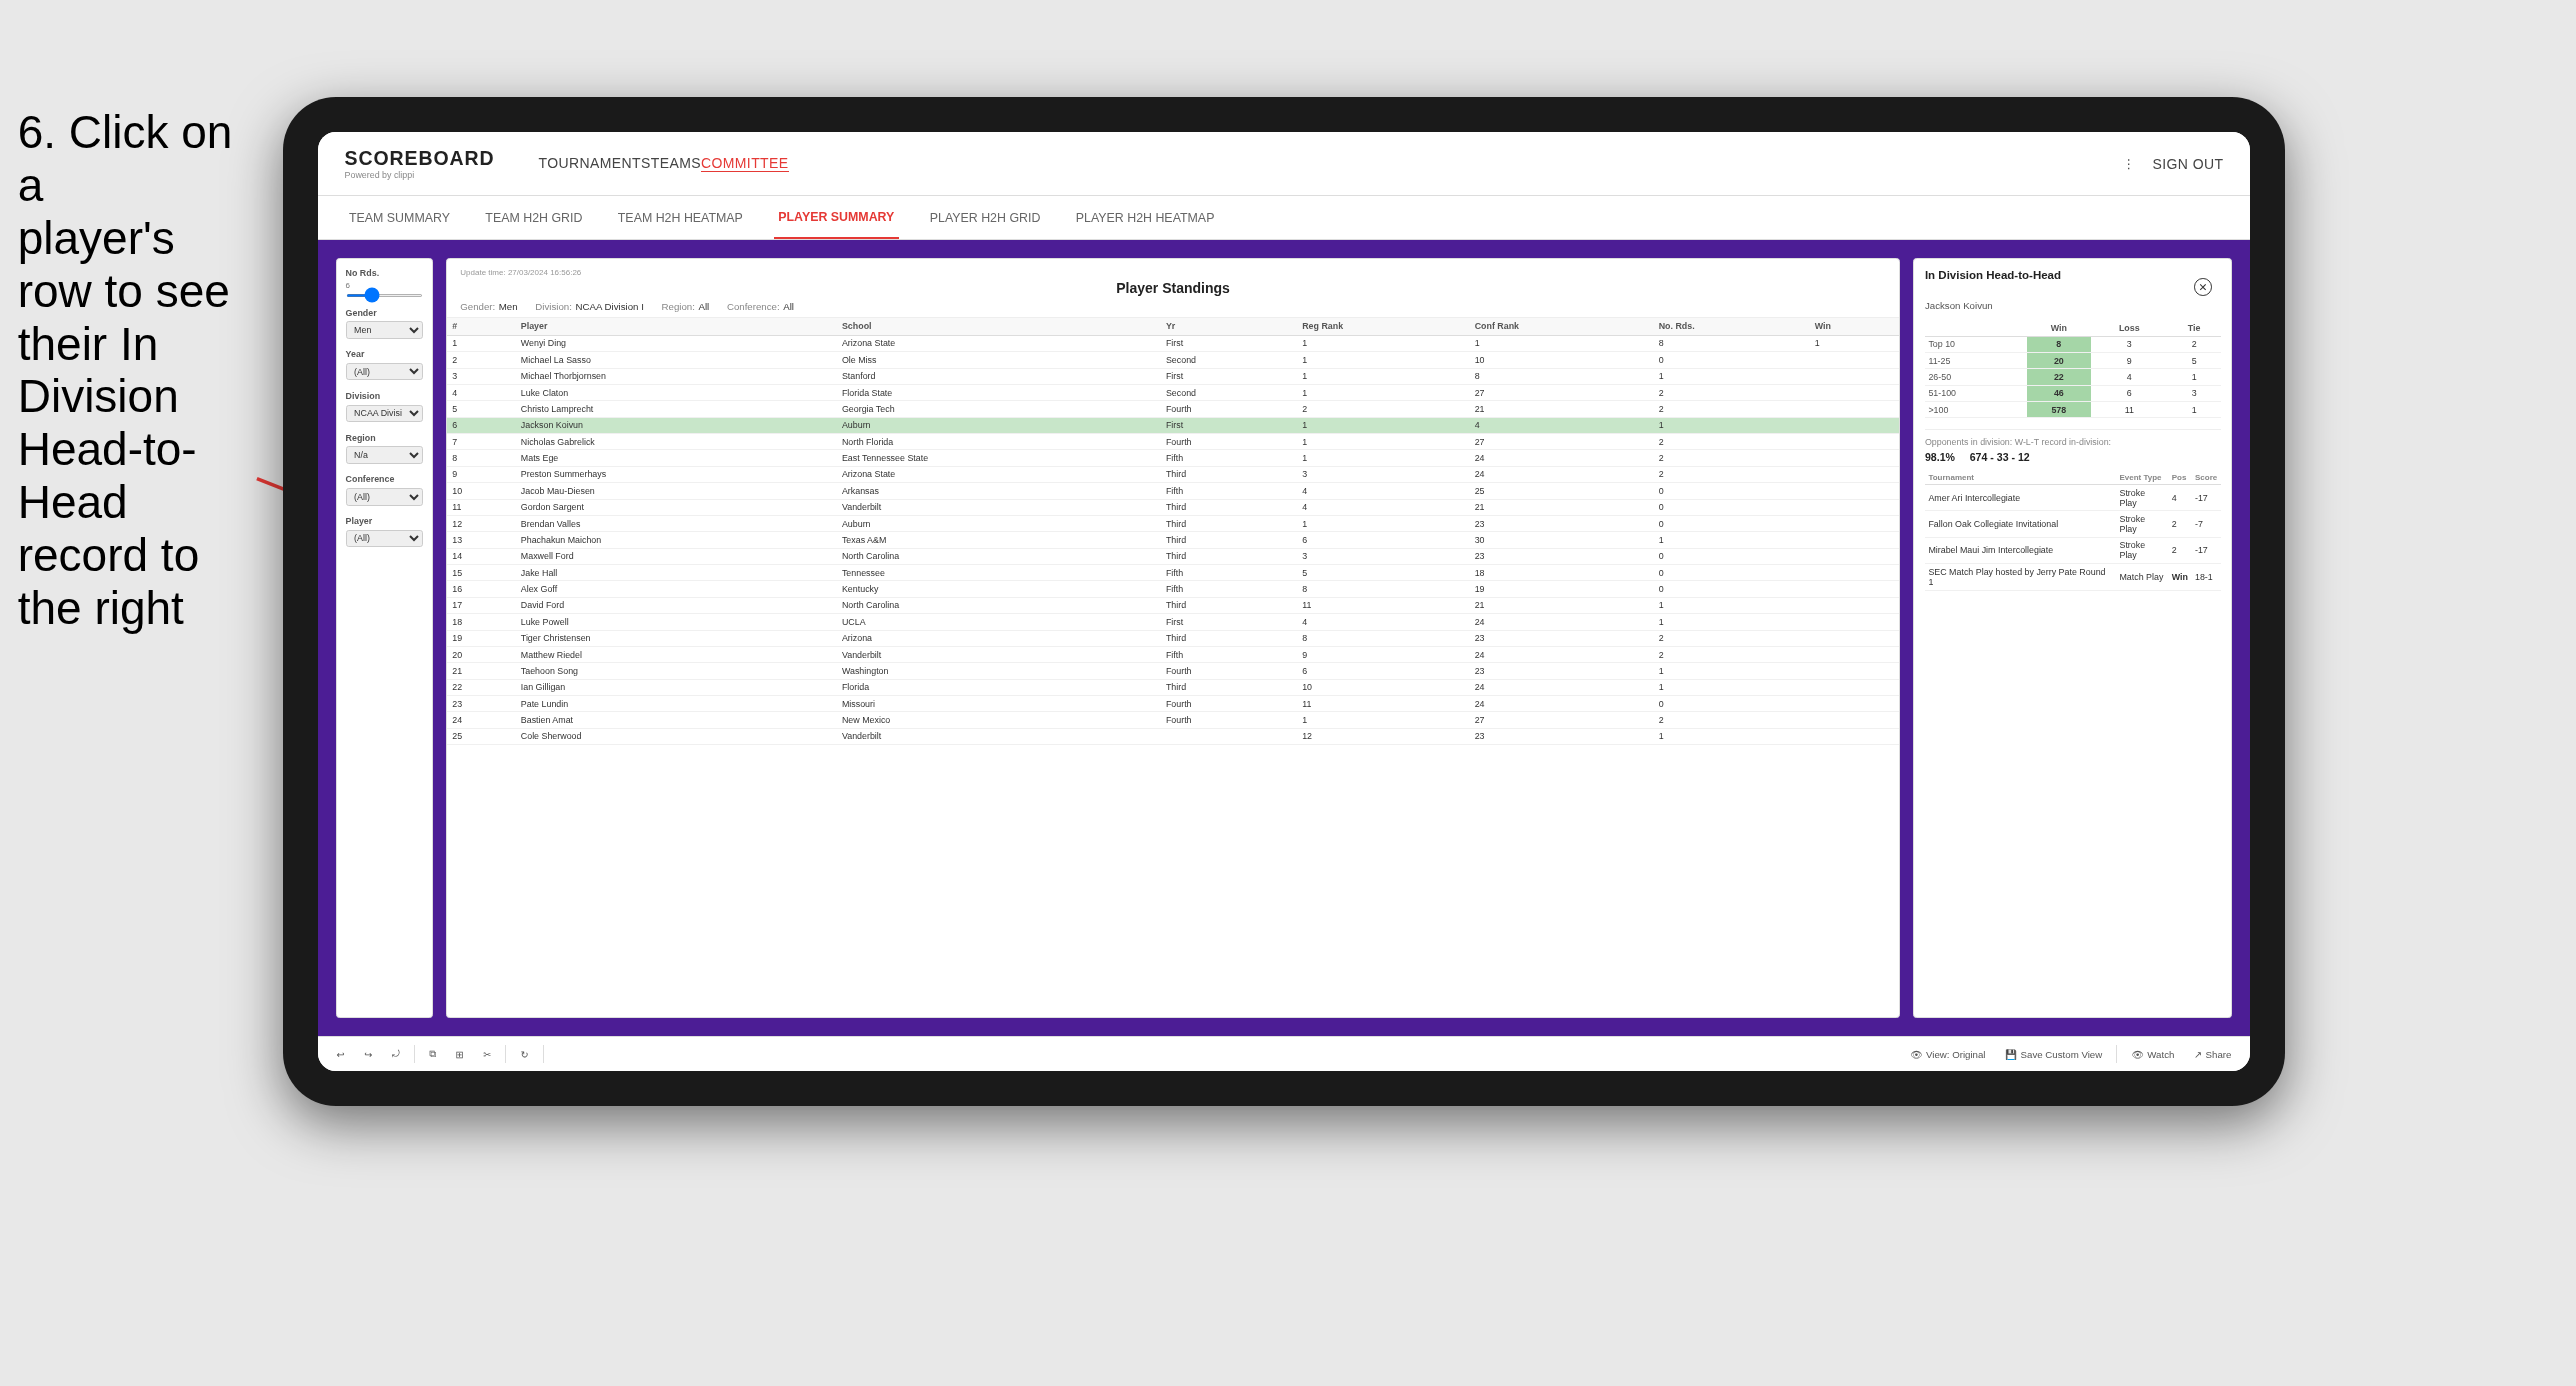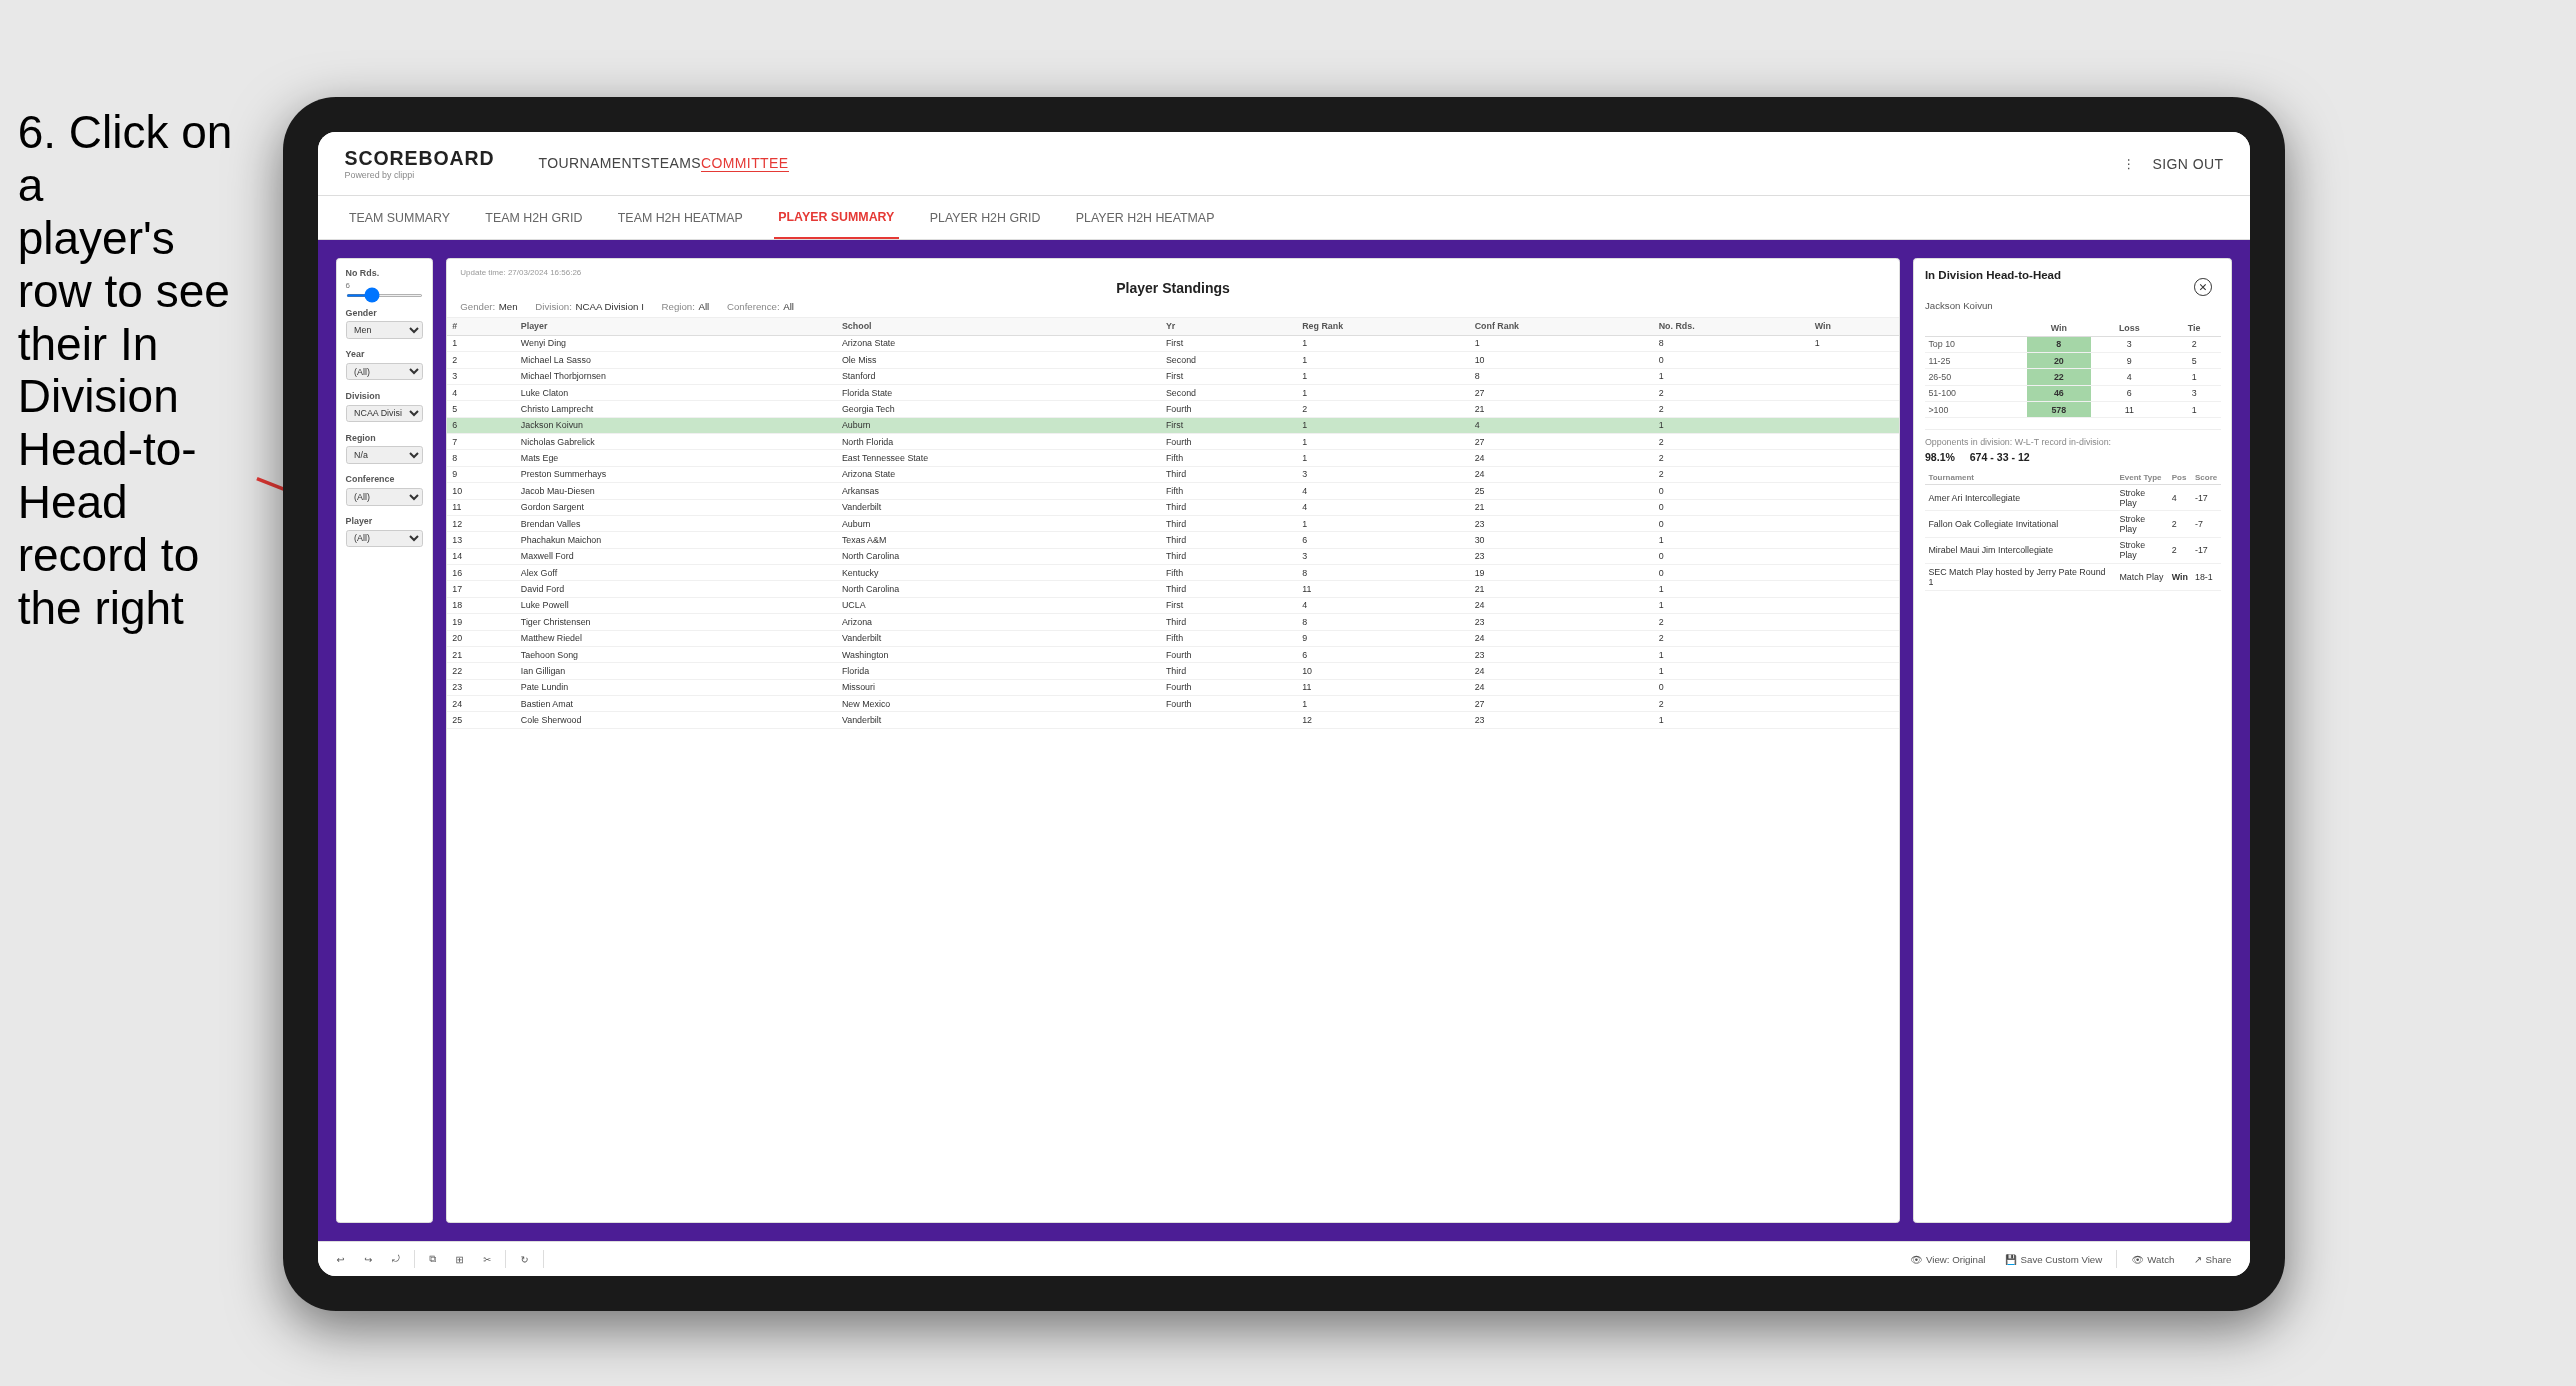--- a/index.html
+++ b/index.html
@@ -34,21 +34,21 @@
       height: 177px;
       pointer-events: none;
     }
 
     
     .tablet-frame {
       position: absolute;
       left: 283px;
       top: 97px;
       width: 2002px;
-      height: 1214px;
+      height: 1009px;
       background: #1a1a1a;
       border-radius: 53px;
       padding: 35px;
       box-shadow: 0 17.7px 53px rgba(0,0,0,0.5);
     }
 
     .tablet-screen {
       width: 100%;
       height: 100%;
       background: #f0f0f0;
@@ -727,20 +727,30 @@
       <td>1</td>
       <td></td>
     </tr>
                 <tr>
       <td>14</td>
       <td>Maxwell Ford</td>
       <td>North Carolina</td>
       <td>Third</td>
       <td>3</td>
       <td>23</td>
+      <td>0</td>
+      <td></td>
+    </tr>
+                <tr>
+      <td>15</td>
+      <td>Jake Hall</td>
+      <td>Tennessee</td>
+      <td>Fifth</td>
+      <td>5</td>
+      <td>18</td>
       <td>0</td>
       <td></td>
     </tr>
                 <tr>
       <td>16</td>
       <td>Alex Goff</td>
       <td>Kentucky</td>
       <td>Fifth</td>
       <td>8</td>
       <td>19</td>

